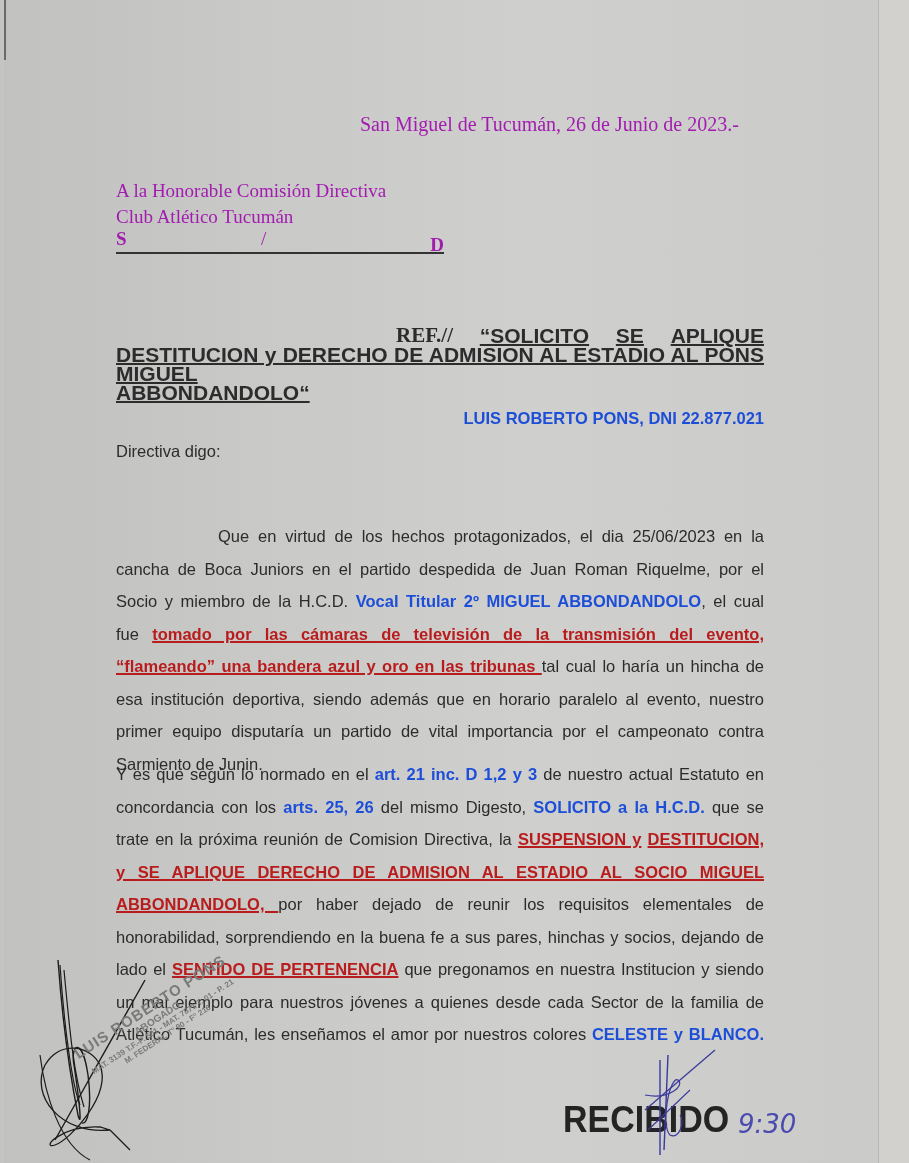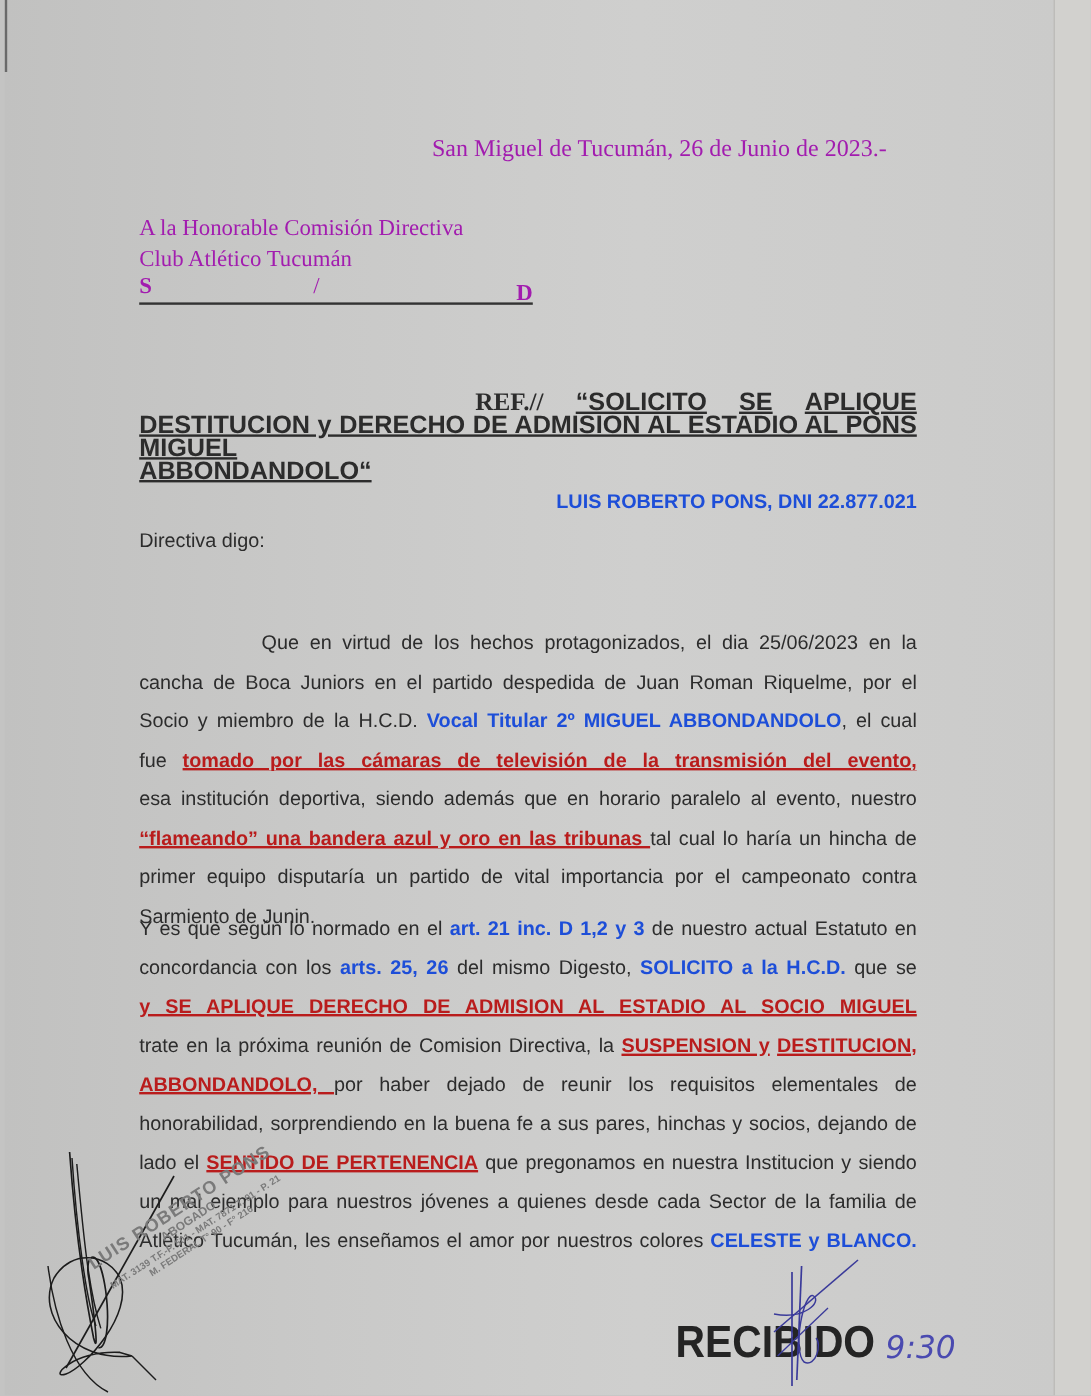--- a/index.html
+++ b/index.html
@@ -107,31 +107,31 @@
 <div class="body-text sans" style="top:402px;">
   <div class="right"><b>LUIS ROBERTO PONS, DNI 22.877.021</b></div>
   <div>Directiva digo:</div>
 </div>
 
 <div class="body-text sans" style="top:520px;">
   <div class="just indent">Que en virtud de los hechos protagonizados, el dia 25/06/2023 en la</div>
   <div class="just">cancha de Boca Juniors en el partido despedida de Juan Roman Riquelme, por el</div>
   <div class="just"><span>Socio y miembro de la H.C.D. </span><b>Vocal Titular 2º MIGUEL ABBONDANDOLO</b><span>, el cual</span></div>
   <div class="just"><span>fue </span><span class="ul">tomado por las cámaras de televisión de la transmisión del evento,</span></div>
+  <div class="just"><span class="ul">“flameando” una bandera azul y oro en las tribunas </span><span>tal cual lo haría un hincha de</span></div>
   <div class="just">esa institución deportiva, siendo además que en horario paralelo al evento, nuestro</div>
-  <div class="just"><span class="ul">“flameando” una bandera azul y oro en las tribunas </span><span>tal cual lo haría un hincha de</span></div>
   <div class="just">primer equipo disputaría un partido de vital importancia por el campeonato contra</div>
   <div>Sarmiento de Junin.</div>
 </div>
 
 <div class="body-text sans" style="top:758px;">
   <div class="just"><span>Y es que según lo normado en el </span><b>art. 21 inc. D 1,2 y 3</b><span> de nuestro actual Estatuto en</span></div>
   <div class="just"><span>concordancia con los </span><b>arts. 25, 26</b><span> del mismo Digesto, </span><b>SOLICITO a la H.C.D.</b><span> que se</span></div>
+  <div class="just"><span>trate en la próxima reunión de Comision Directiva, la </span><span class="ul">SUSPENSION y</span><span> </span><span class="ul">DESTITUCION,</span></div>
   <div class="just"><span class="ul">y SE APLIQUE DERECHO DE ADMISION AL ESTADIO AL SOCIO MIGUEL</span></div>
-  <div class="just"><span>trate en la próxima reunión de Comision Directiva, la </span><span class="ul">SUSPENSION y</span><span> </span><span class="ul">DESTITUCION,</span></div>
   <div class="just"><span class="ul">ABBONDANDOLO, </span><span>por haber dejado de reunir los requisitos elementales de</span></div>
   <div class="just">honorabilidad, sorprendiendo en la buena fe a sus pares, hinchas y socios, dejando de</div>
   <div class="just"><span>lado el </span><span class="ul">SENTIDO DE PERTENENCIA</span><span> que pregonamos en nuestra Institucion y siendo</span></div>
   <div class="just">un mal ejemplo para nuestros jóvenes a quienes desde cada Sector de la familia de</div>
   <div class="just"><span>Atlético Tucumán, les enseñamos el amor por nuestros colores </span><b>CELESTE y BLANCO.</b></div>
 </div>
 
 <svg class="sig-left" viewBox="0 0 320 208">
   <path d="M58 5 C 62 60, 70 120, 78 160 C 82 175, 80 150, 74 110 C 70 90, 82 80, 88 120 C 92 150, 88 170, 82 168" fill="none" stroke="#1c1c1c" stroke-width="1.4"></path>
   <path d="M60 10 C 64 70, 72 130, 80 150" fill="none" stroke="#1c1c1c" stroke-width="1.2"></path>

